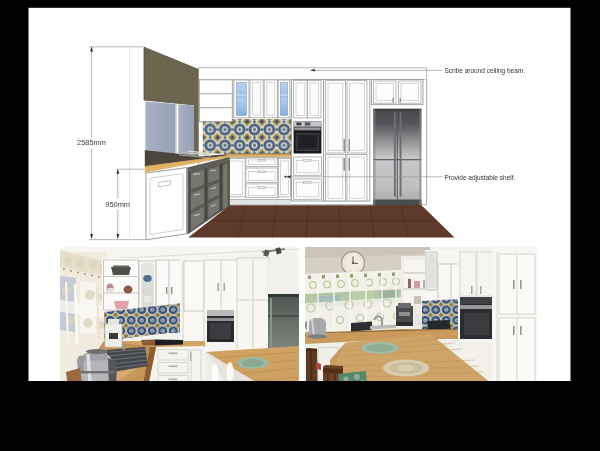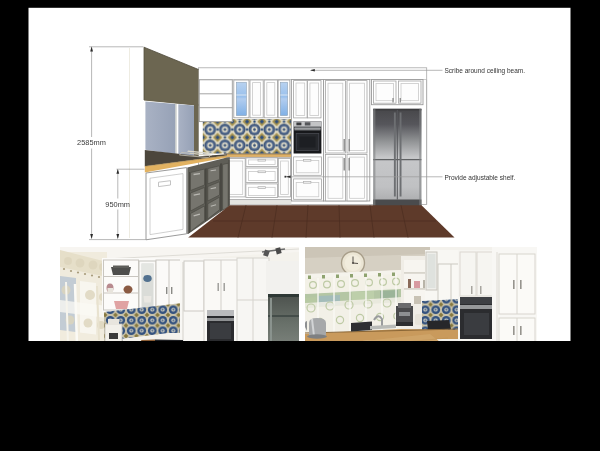--- a/index.html
+++ b/index.html
@@ -1,16 +1,16 @@
 <!DOCTYPE html>
 <html><head>
 <meta charset="utf-8">
 <style>
 html,body{margin:0;padding:0;background:#000;}
-#stage{position:relative;width:600px;height:341px;overflow:hidden;background:#b91c1c;}
+#stage{position:relative;width:600px;height:381px;overflow:hidden;background:#b91c1c;}
 svg{position:absolute;top:0;left:0;display:block;}
 text{font-family:"Liberation Sans",sans-serif;}
 </style>
 </head>
 <body>
 <div id="stage">
 <svg width="600" height="451" viewBox="0 0 600 451">
 <defs>
   <clipPath id="cpL">
           <rect x="60" y="247" width="239" height="164"></rect>

